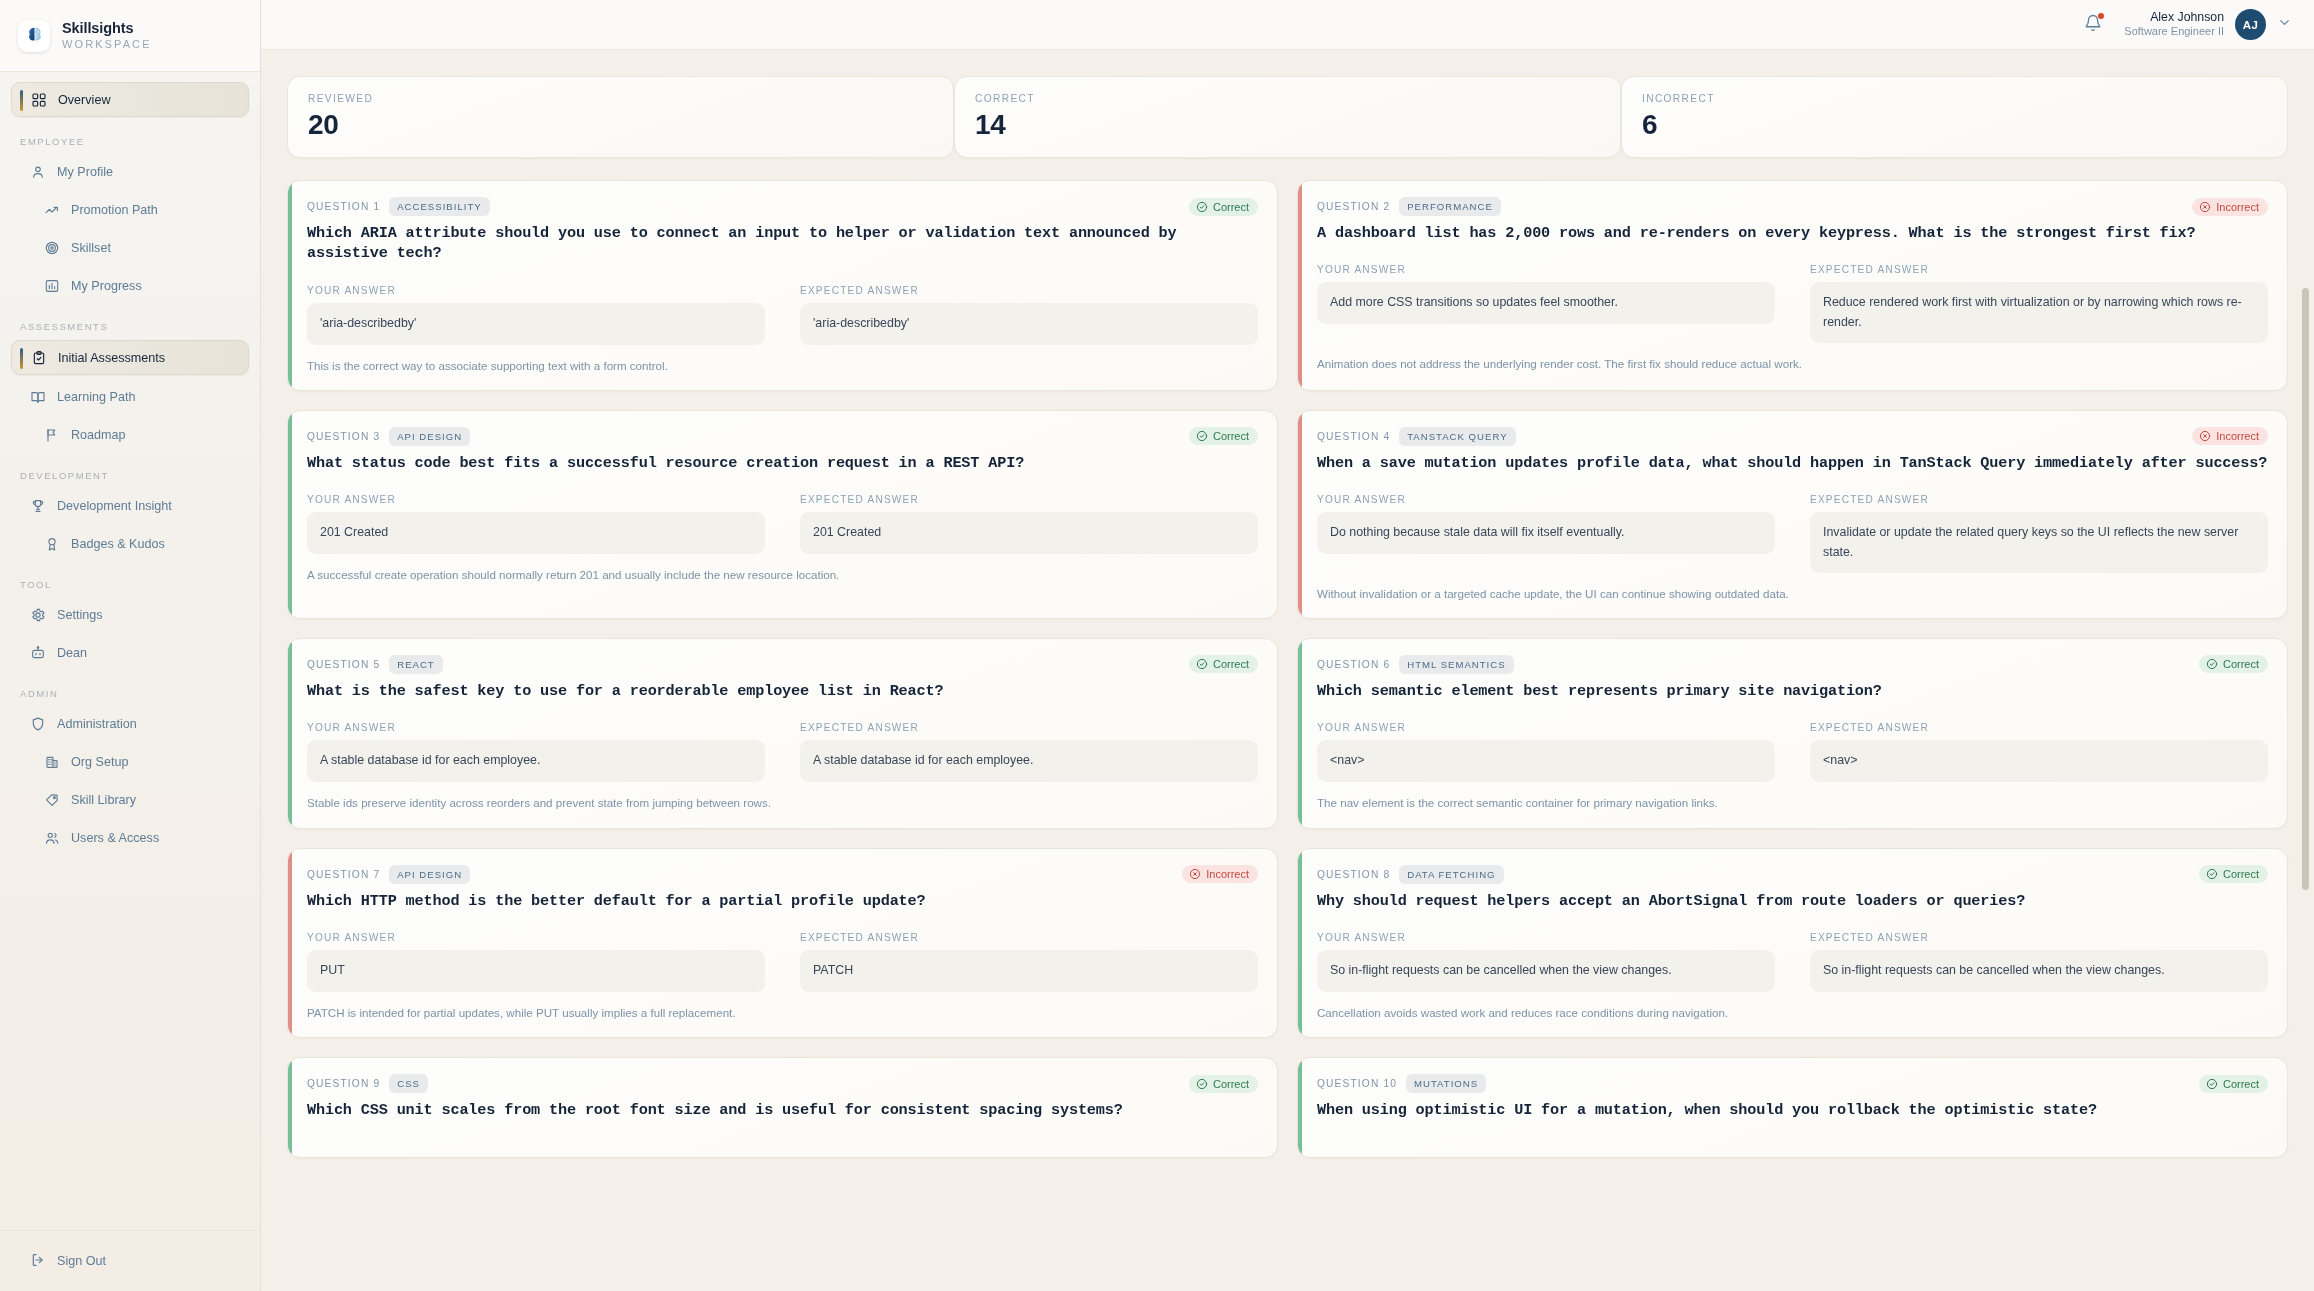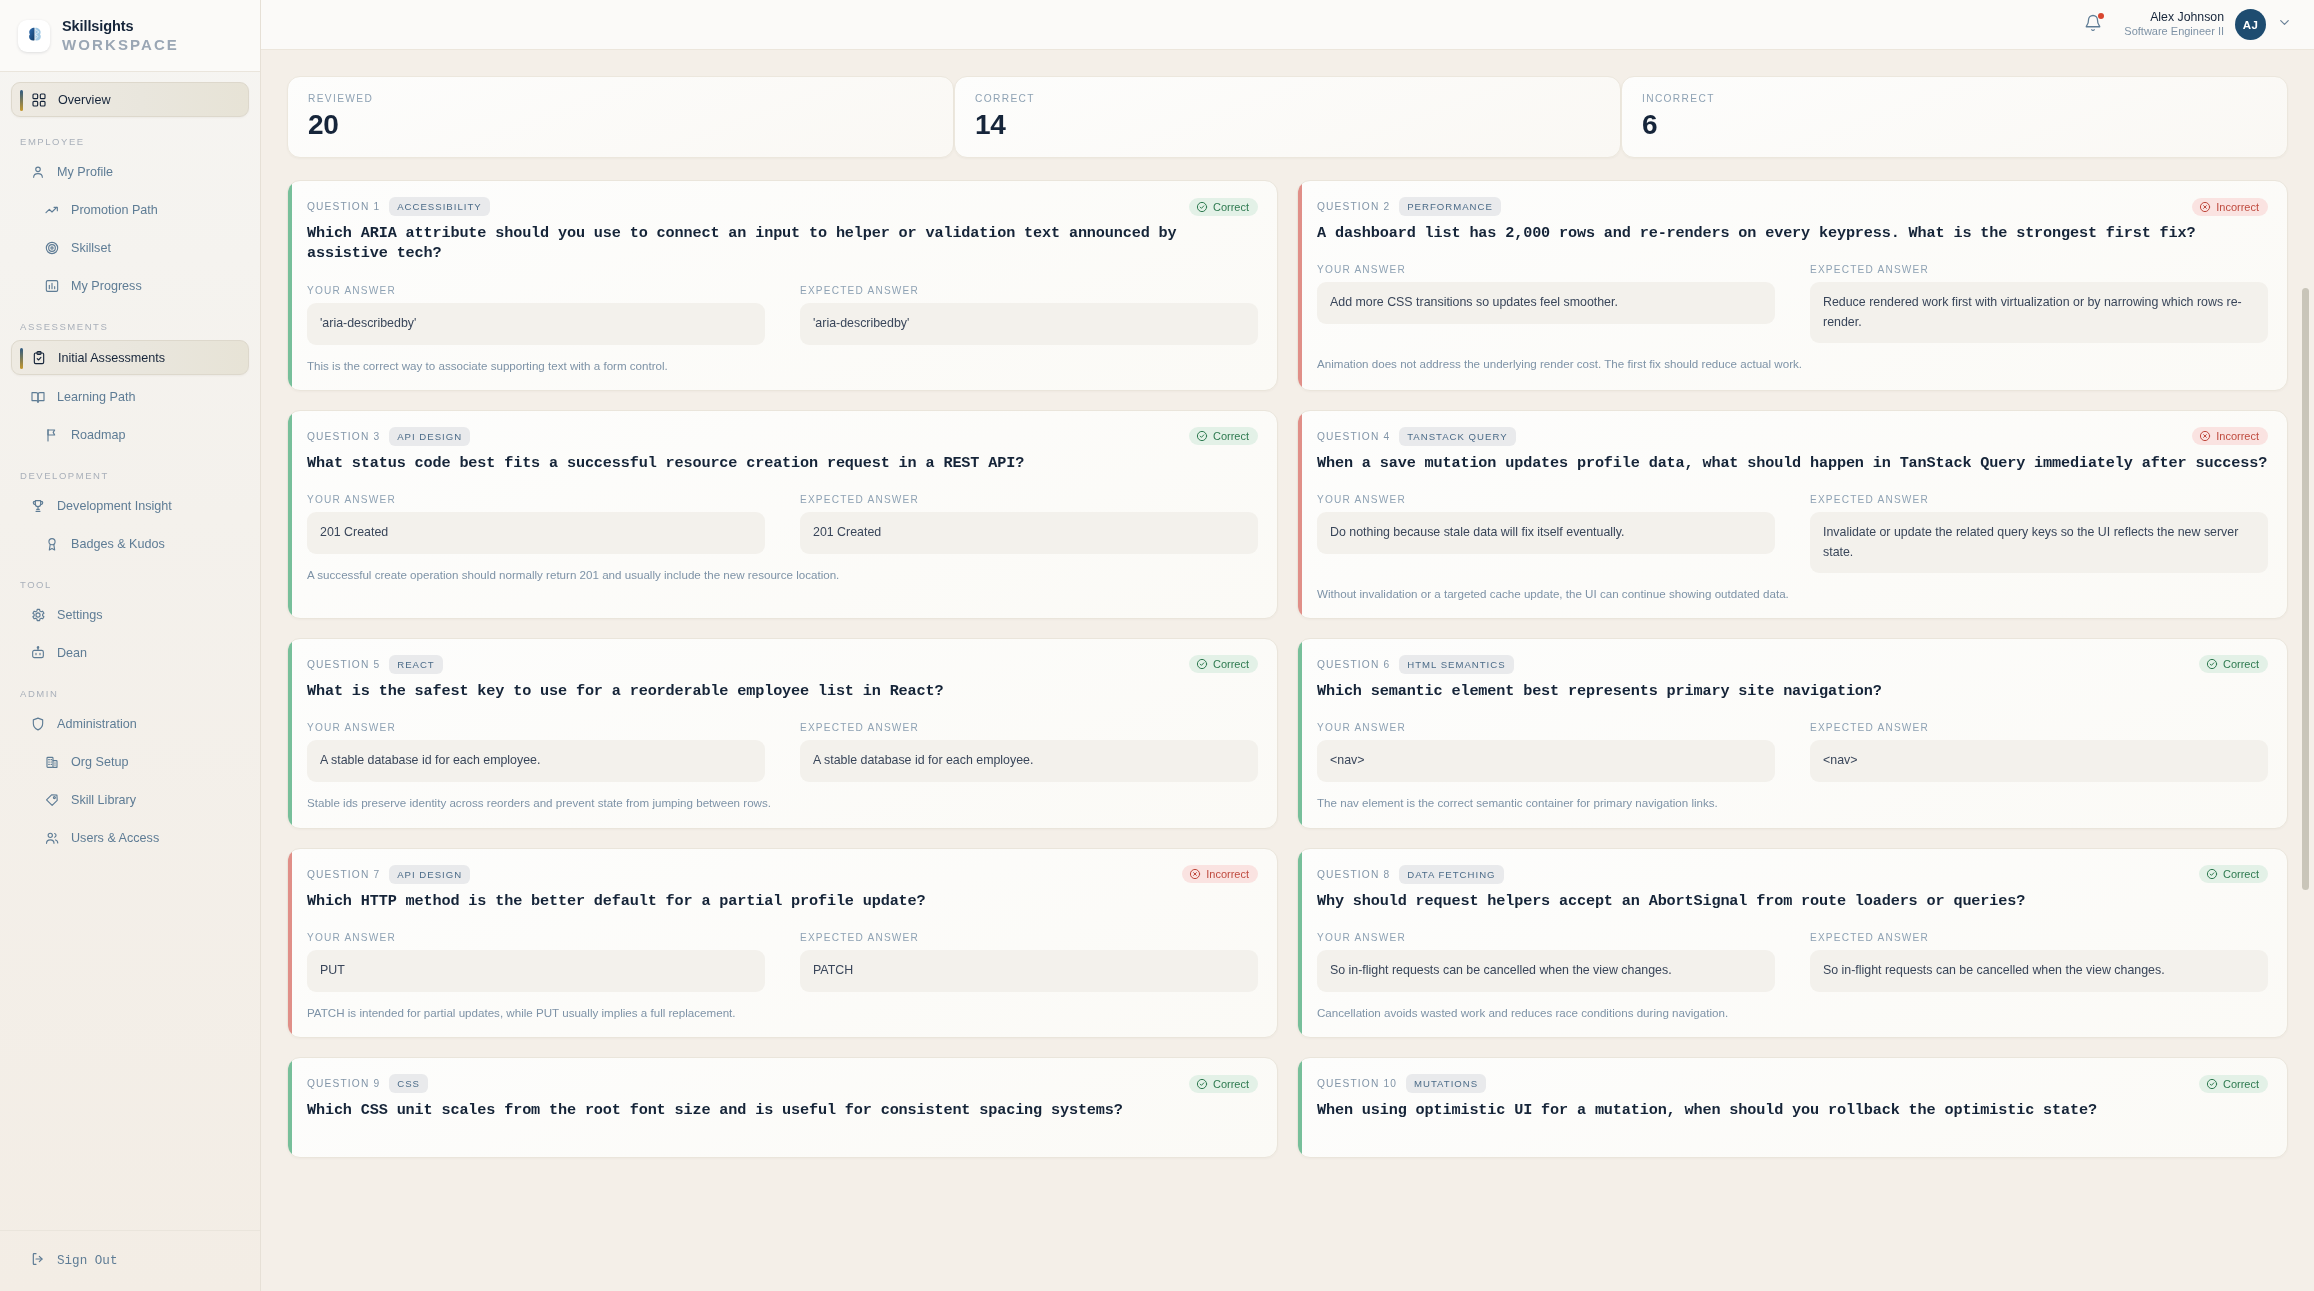--- a/index.html
+++ b/index.html
@@ -39,21 +39,21 @@
   .brand-logo {
     width: 32px; height: 32px;
     border-radius: 9px;
     background: #ffffff;
     box-shadow: 0 1px 3px rgba(40,50,70,.14);
     display: flex; align-items: center; justify-content: center;
     flex: 0 0 32px;
   }
   .brand-text { display: flex; flex-direction: column; line-height: 1.05; }
   .brand-title { font-size: 14.5px; font-weight: 700; color: #16253a; letter-spacing: -0.1px; }
-  .brand-sub { font-size: 15px; font-weight: 700; color: #9aa6b4; letter-spacing: 2.1px; margin-top: 3px; }
+  .brand-sub { font-size: 11px; font-weight: 400; color: #9aa6b4; letter-spacing: 2.1px; margin-top: 3px; }
 
   .nav { padding: 10px 11px 0 11px; flex: 1 1 auto; overflow: hidden; }
   .nav-group-label {
     font-size: 9.5px;
     letter-spacing: 1.55px;
     color: #a9b0ba;
     font-weight: 400;
     padding: 14px 0 8px 9px;
   }
   .nav-item {
@@ -91,21 +91,21 @@
   .nav-item svg { flex: 0 0 16px; }
   .nav-label { white-space: nowrap; }
 
   .signout-wrap {
     border-top: 1px solid #eae5dc;
     padding: 14px 11px;
   }
   .signout {
     display: flex; align-items: center; gap: 11px;
     height: 32px; padding-left: 19px;
-    color: #5e7c95; font-size: 12.6px; border-radius: 9px; cursor: pointer; font-family: Liberation Mono, monospace;
+    color: #5e7c95; font-size: 12.6px; border-radius: 9px; cursor: pointer;
   }
 
   
   .main {
     flex: 1 1 auto;
     height: 1291px;
     display: flex;
     flex-direction: column;
     background: #f4efe8;
     position: relative;

